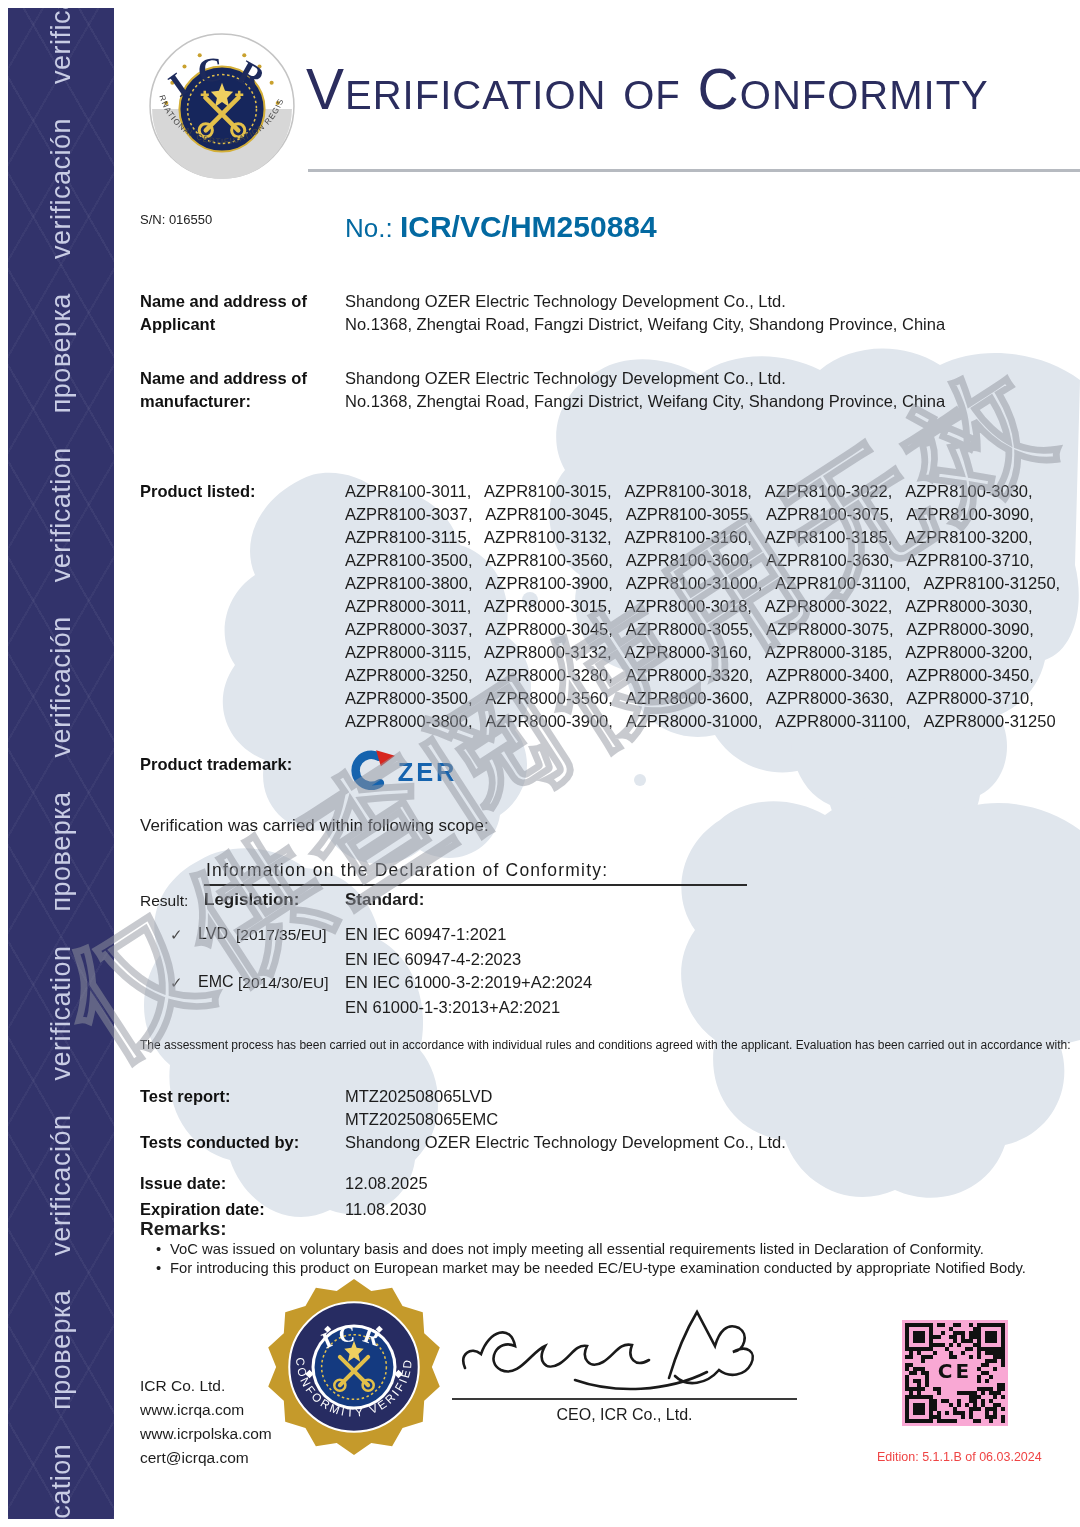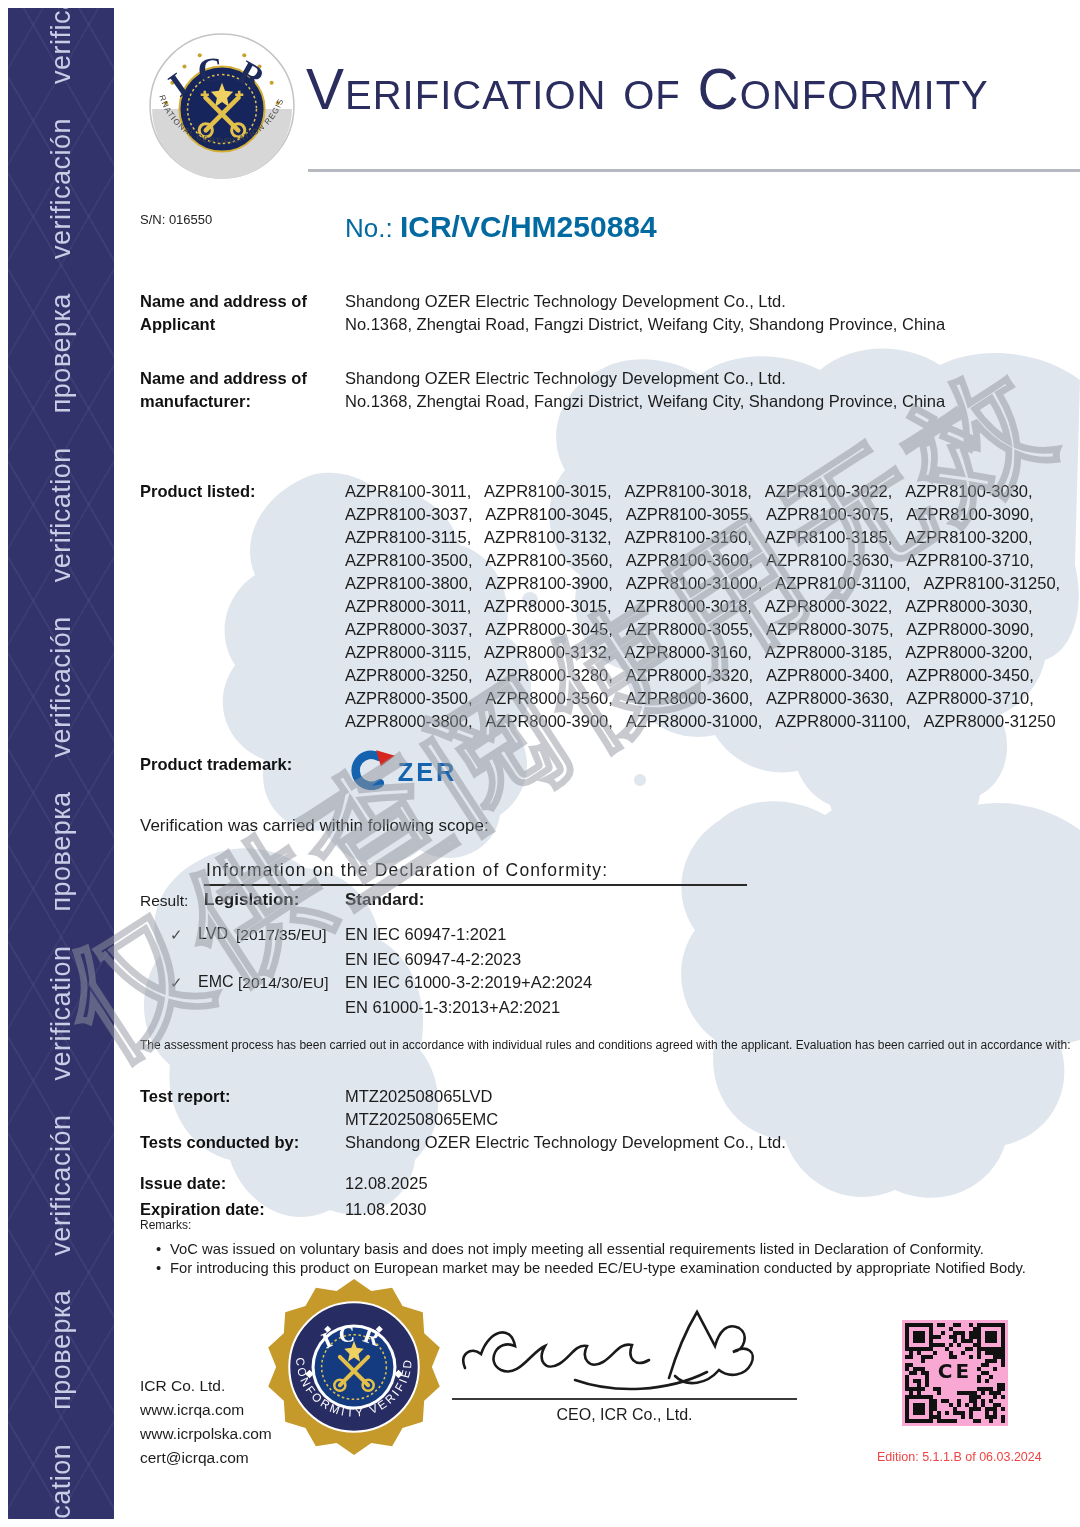--- a/index.html
+++ b/index.html
@@ -44,21 +44,21 @@
   .t-result{left:140px;top:892px;font-size:15.5px}
   .t-leg{left:204px;top:890px;font-size:17px;font-weight:700}
   .t-std{left:345px;top:890px;font-size:17px;font-weight:700}
   .chk{font-size:15px;color:#4a4a4a}
   .dirname{font-size:16px}
   .directive{font-size:15.5px}
   .stdline{font-size:16.5px}
 
   .para{left:140px;top:1034px;width:932px;font-size:12px;line-height:22.5px}
 
-  .remarks-label{left:140px;top:1218px;font-size:12px;font-weight:400}
+  .remarks-label{left:140px;top:1218px;font-size:19px;font-weight:700}
   .bullets{left:152px;top:1240px;width:900px;font-size:14.8px;line-height:18.5px}
   .bullet{padding-left:18px;position:relative}
   .bullet::before{content:"•";position:absolute;left:4px;top:0}
 
   .company{left:140px;top:1374px;font-size:15.5px;line-height:24px}
   .seal{left:265px;top:1278px;width:178px;height:178px}
   .sig{left:455px;top:1300px;width:330px;height:100px}
   .sig-rule{left:452px;top:1398px;width:345px;height:2px;background:#3a3a3a}
   .ceo{left:452px;top:1406px;width:345px;text-align:center;font-size:16px}
 

